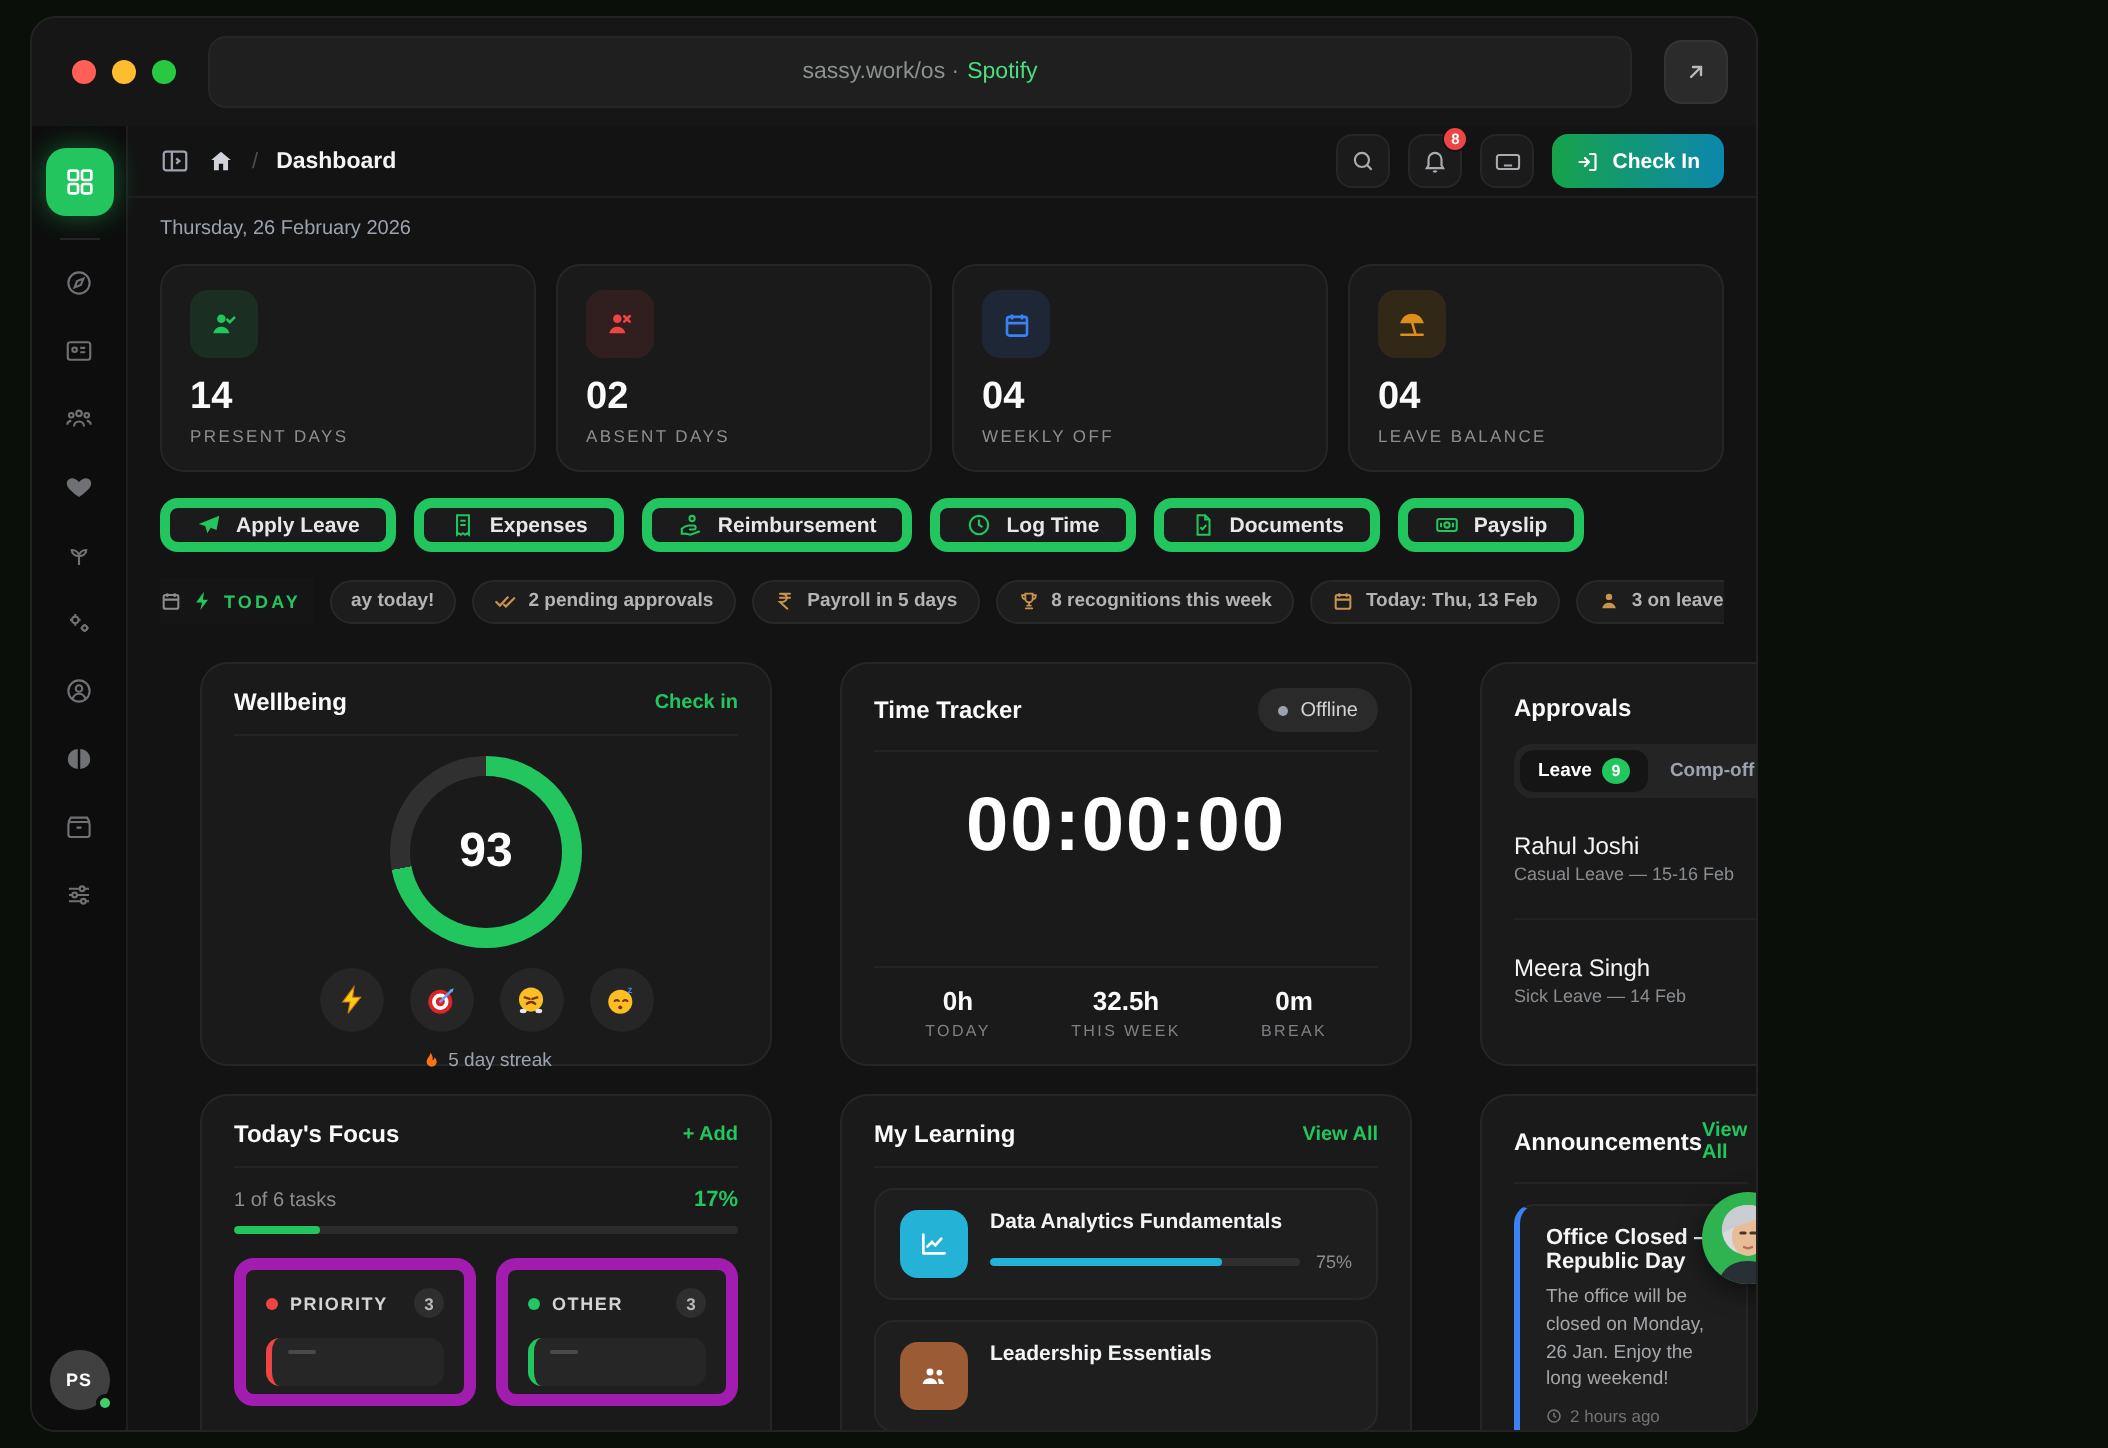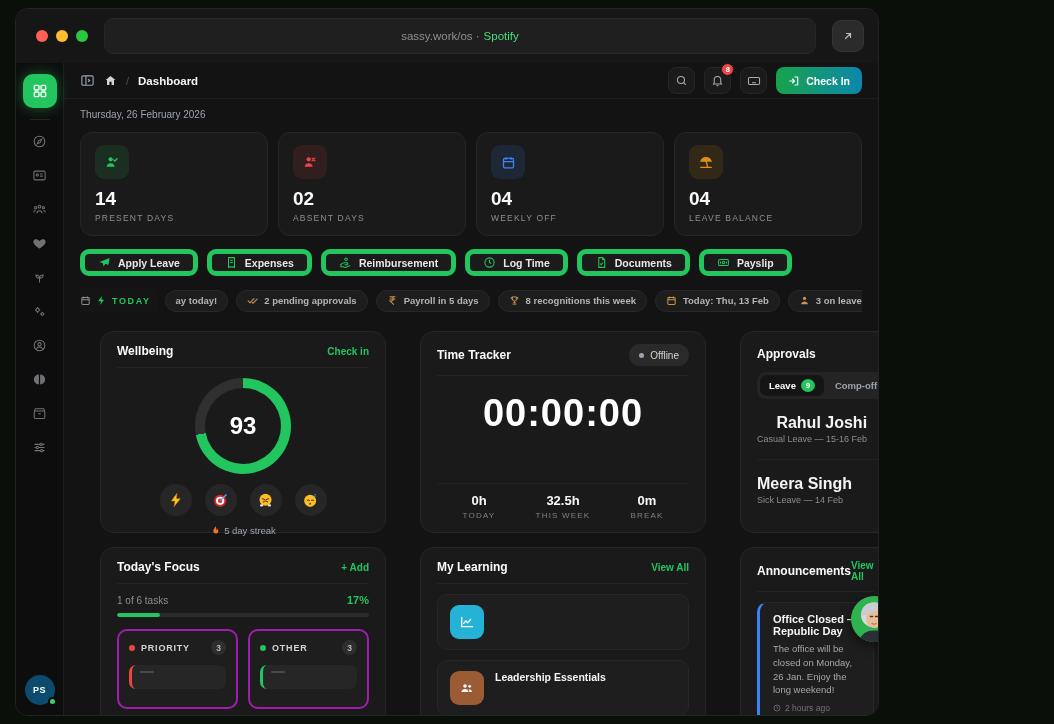--- a/index.html
+++ b/index.html
@@ -23,21 +23,21 @@
 
   
   .app { flex:1; display:flex; background:#131313; min-height:0; }
   .sidebar { width:48px; background:#0d0d0d; border-right:1px solid #1e1e1e; display:flex; flex-direction:column;
     align-items:center; padding:11px 0 10px; flex:0 0 auto; }
   .side-active { width:34px; height:34px; border-radius:10px; background:#22c55e;
     box-shadow:0 0 14px rgba(34,197,94,.45); display:flex; align-items:center; justify-content:center; }
   .side-sep { width:20px; height:1px; background:#242424; margin:11px 0 4px; }
   .side-btn { width:32px; height:30px; display:flex; align-items:center; justify-content:center; margin:2px 0; color:#6f7174; }
   .side-btn svg { display:block; }
-  .ps-avatar { margin-top:auto; position:relative; width:30px; height:30px; border-radius:50%; background:#0c4a6e;
+  .ps-avatar { margin-top:auto; position:relative; width:30px; height:30px; border-radius:50%; background:#404040;
     display:flex; align-items:center; justify-content:center; font-size:9px; font-weight:700; color:#fff; letter-spacing:.5px; }
   .ps-dot { position:absolute; right:-2px; bottom:-1px; width:9px; height:9px; border-radius:50%;
     background:#3fd06b; border:2px solid #0d0d0d; }
 
   .main { flex:1; display:flex; flex-direction:column; min-width:0; position:relative; }
 
   
   .topnav { height:36px; border-bottom:1px solid #1e1e1e; display:flex; align-items:center; padding:0 16px; gap:9px; flex:0 0 auto; }
   .crumb-sep { color:#4b4f55; font-size:11px; }
   .crumb { font-size:11.5px; font-weight:700; color:#f3f4f6; }
@@ -115,35 +115,35 @@
   .appr-tabs { margin-top:9px; background:#242424; border-radius:9px; padding:3px; display:flex; align-items:center; gap:2px; }
   .appr-tab { flex:0 0 auto; height:21px; padding:0 9px; border-radius:7px; display:flex; align-items:center; gap:5px;
     font-size:9.5px; font-weight:600; color:#9ca3af; }
   .appr-tab.active { background:#151515; color:#fff; font-weight:700; }
   .tab-count { min-width:14px; height:13px; padding:0 4px; border-radius:7px; background:#3a3a3a; color:#b6b6b6;
     font-size:8px; font-weight:700; display:flex; align-items:center; justify-content:center; }
   .tab-count.green { background:#22c55e; color:#fff; border-radius:50%; width:14px; padding:0; }
   .appr-list { flex:1; display:flex; flex-direction:column; }
   .appr-row { flex:1; display:flex; align-items:center; justify-content:space-between; border-bottom:1px solid #222; }
   .appr-row:last-child { border-bottom:none; }
-  .appr-name { font-size:16px; font-weight:700; color:#f3f4f6;text-align:right; }
+  .appr-name { font-size:12px; font-weight:400; color:#f3f4f6; }
   .appr-sub { font-size:9px; color:#8a8d90; margin-top:2px; }
   .appr-actions { display:flex; gap:6px; }
   .ok-btn,.no-btn { width:22px; height:20px; border-radius:7px; display:flex; align-items:center; justify-content:center; }
   .ok-btn { background:rgba(34,197,94,.14); color:#22c55e; }
   .no-btn { background:rgba(239,68,68,.13); color:#ef4444; }
 
   
   .focus-meta { display:flex; align-items:center; justify-content:space-between; margin-top:10px; }
   .focus-count { font-size:10px; color:#8b8e91; }
   .focus-pct { font-size:11px; font-weight:800; color:#22c55e; }
   .bar { height:4px; background:#2b2b2b; border-radius:2px; margin-top:7px; overflow:hidden; }
   .bar-fill { height:100%; background:#22c55e; border-radius:2px; }
   .focus-groups { margin-top:12px; display:grid; grid-template-columns:1fr 1fr; gap:10px; }
-  .fgroup { background:#1e1e1e; border:2px solid #a21caf; border-radius:10px; padding:9px 10px 18px; }
+  .fgroup { background:#1e1e1e; border:6px solid #a21caf; border-radius:10px; padding:9px 10px 4px; }
   .fg-head { display:flex; align-items:center; gap:6px; }
   .fg-dot { width:6px; height:6px; border-radius:50%; }
   .fg-lbl { font-size:9px; font-weight:700; letter-spacing:.8px; color:#d4d4d4; }
   .fg-count { margin-left:auto; width:15px; height:15px; border-radius:50%; background:#2e2e2e; color:#b9b9b9;
     font-size:8.5px; font-weight:700; display:flex; align-items:center; justify-content:center; }
   .fg-task { margin-top:10px; height:24px; background:#262626; border-radius:7px; border-left:3px solid; padding:6px 8px; }
   .fg-task .line { width:14px; height:2px; background:#4a4a4a; border-radius:1px; }
 
   
   .course { margin-top:10px; background:#1e1e1e; border:1px solid #272727; border-radius:10px; padding:10px 12px;
@@ -650,20 +650,29 @@
               <span class="card-title">My Learning</span>
               <a class="green-link">View All</a>
             </div>
             <div class="course">
               <div class="course-ico cyan">
                   <svg width="16" height="16" viewBox="0 0 24 24" fill="none" stroke="#fff" stroke-width="2" stroke-linecap="round">
                     <path d="M4 19V5M4 19h16"></path>
                     <path d="M7 14l3.5-3.5 2.5 2.5 4.5-5"></path>
                   </svg>
                 </div>
+              <div class="course-body">
+                <div class="course-title">Data Analytics Fundamentals</div>
+                <div class="course-bar-row">
+                  <div class="course-bar">
+                      <div class="course-fill" style="width: 75%;"></div>
+                    </div>
+                  <span class="course-pct">75%</span>
+                </div>
+              </div>
             </div>
             <div class="course">
               <div class="course-ico brown">
                   <svg width="16" height="16" viewBox="0 0 24 24" fill="#fff">
                     <circle cx="9" cy="9" r="2.6"></circle>
                     <circle cx="16" cy="9.5" r="2.1"></circle>
                     <path d="M3.5 18c.6-2.8 2.6-4.4 5.5-4.4s4.9 1.6 5.5 4.4zM15 13.8c2.4.2 4 1.6 4.6 4.2h-4"></path>
                   </svg>
                 </div>
               <div class="course-body">

